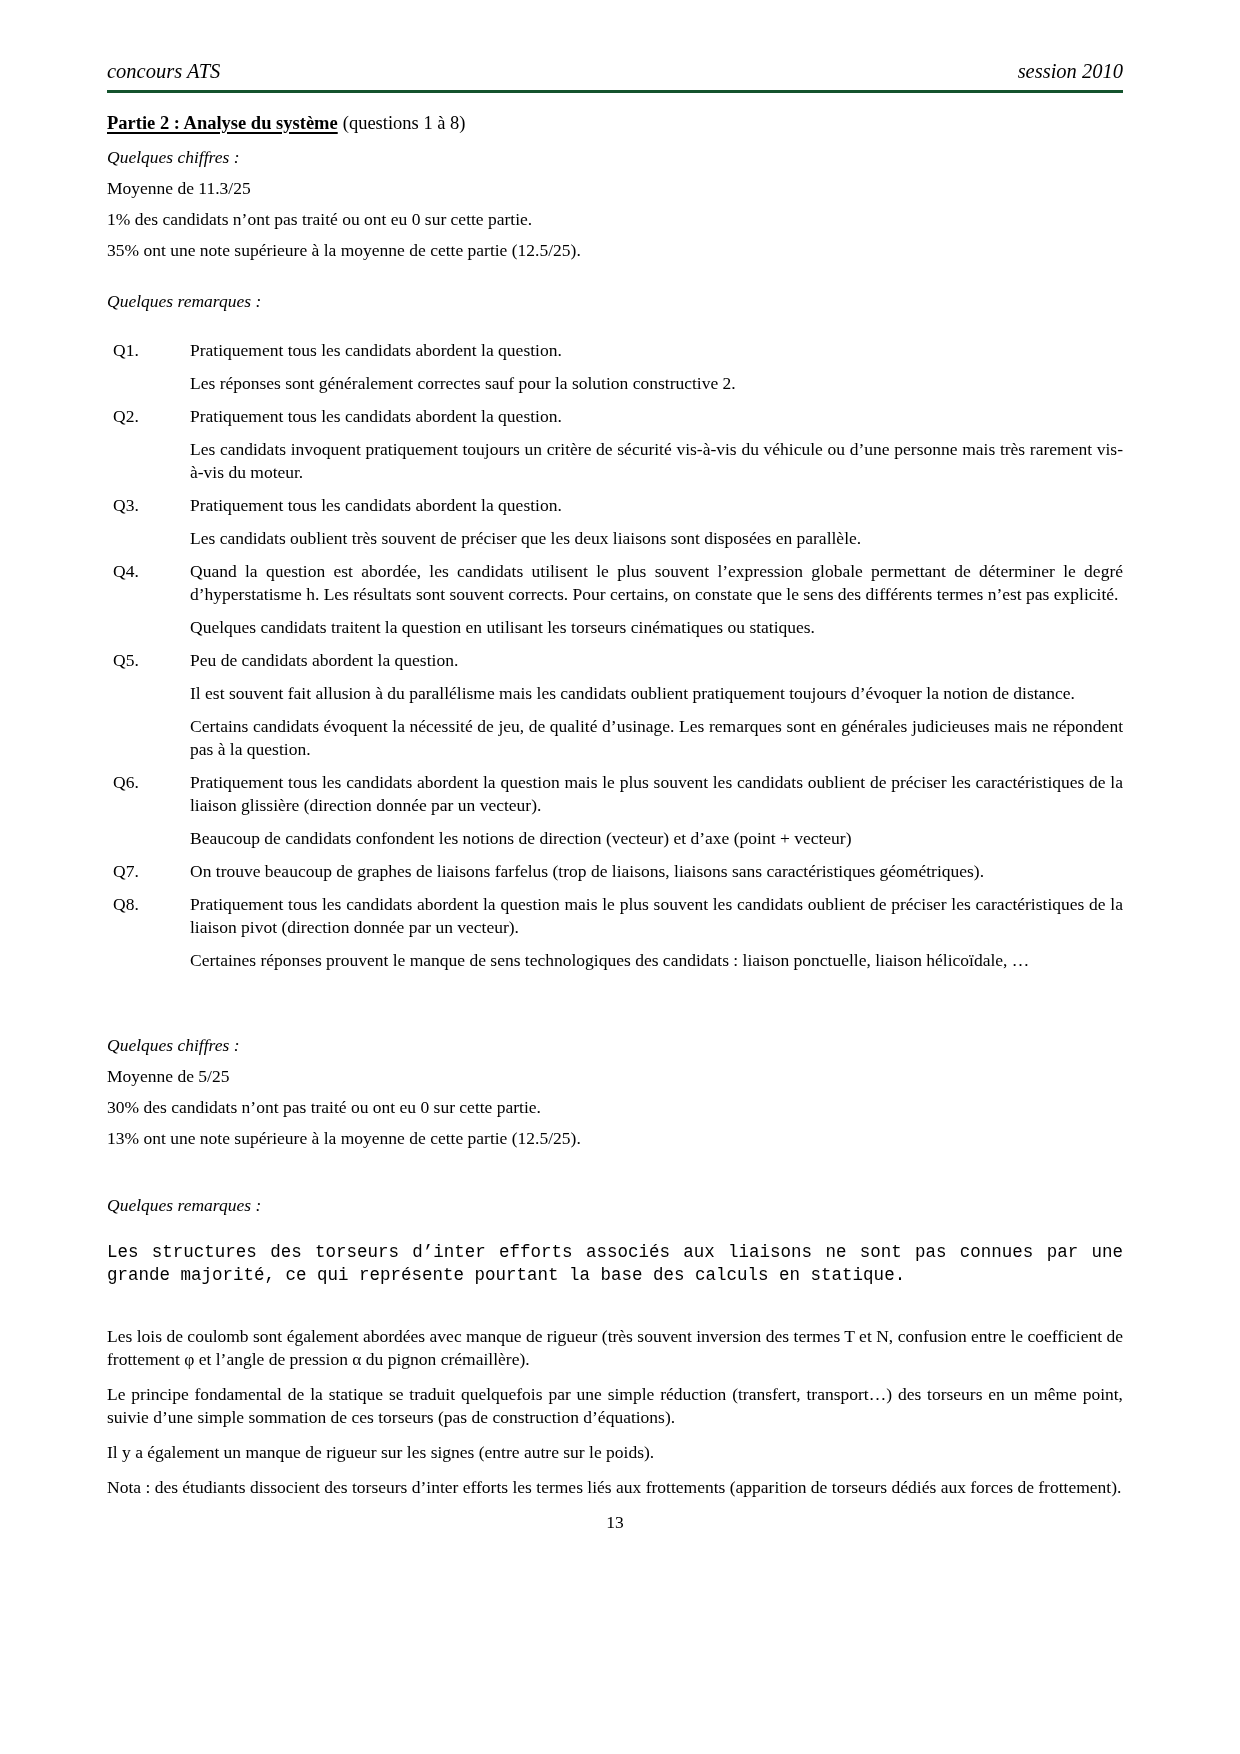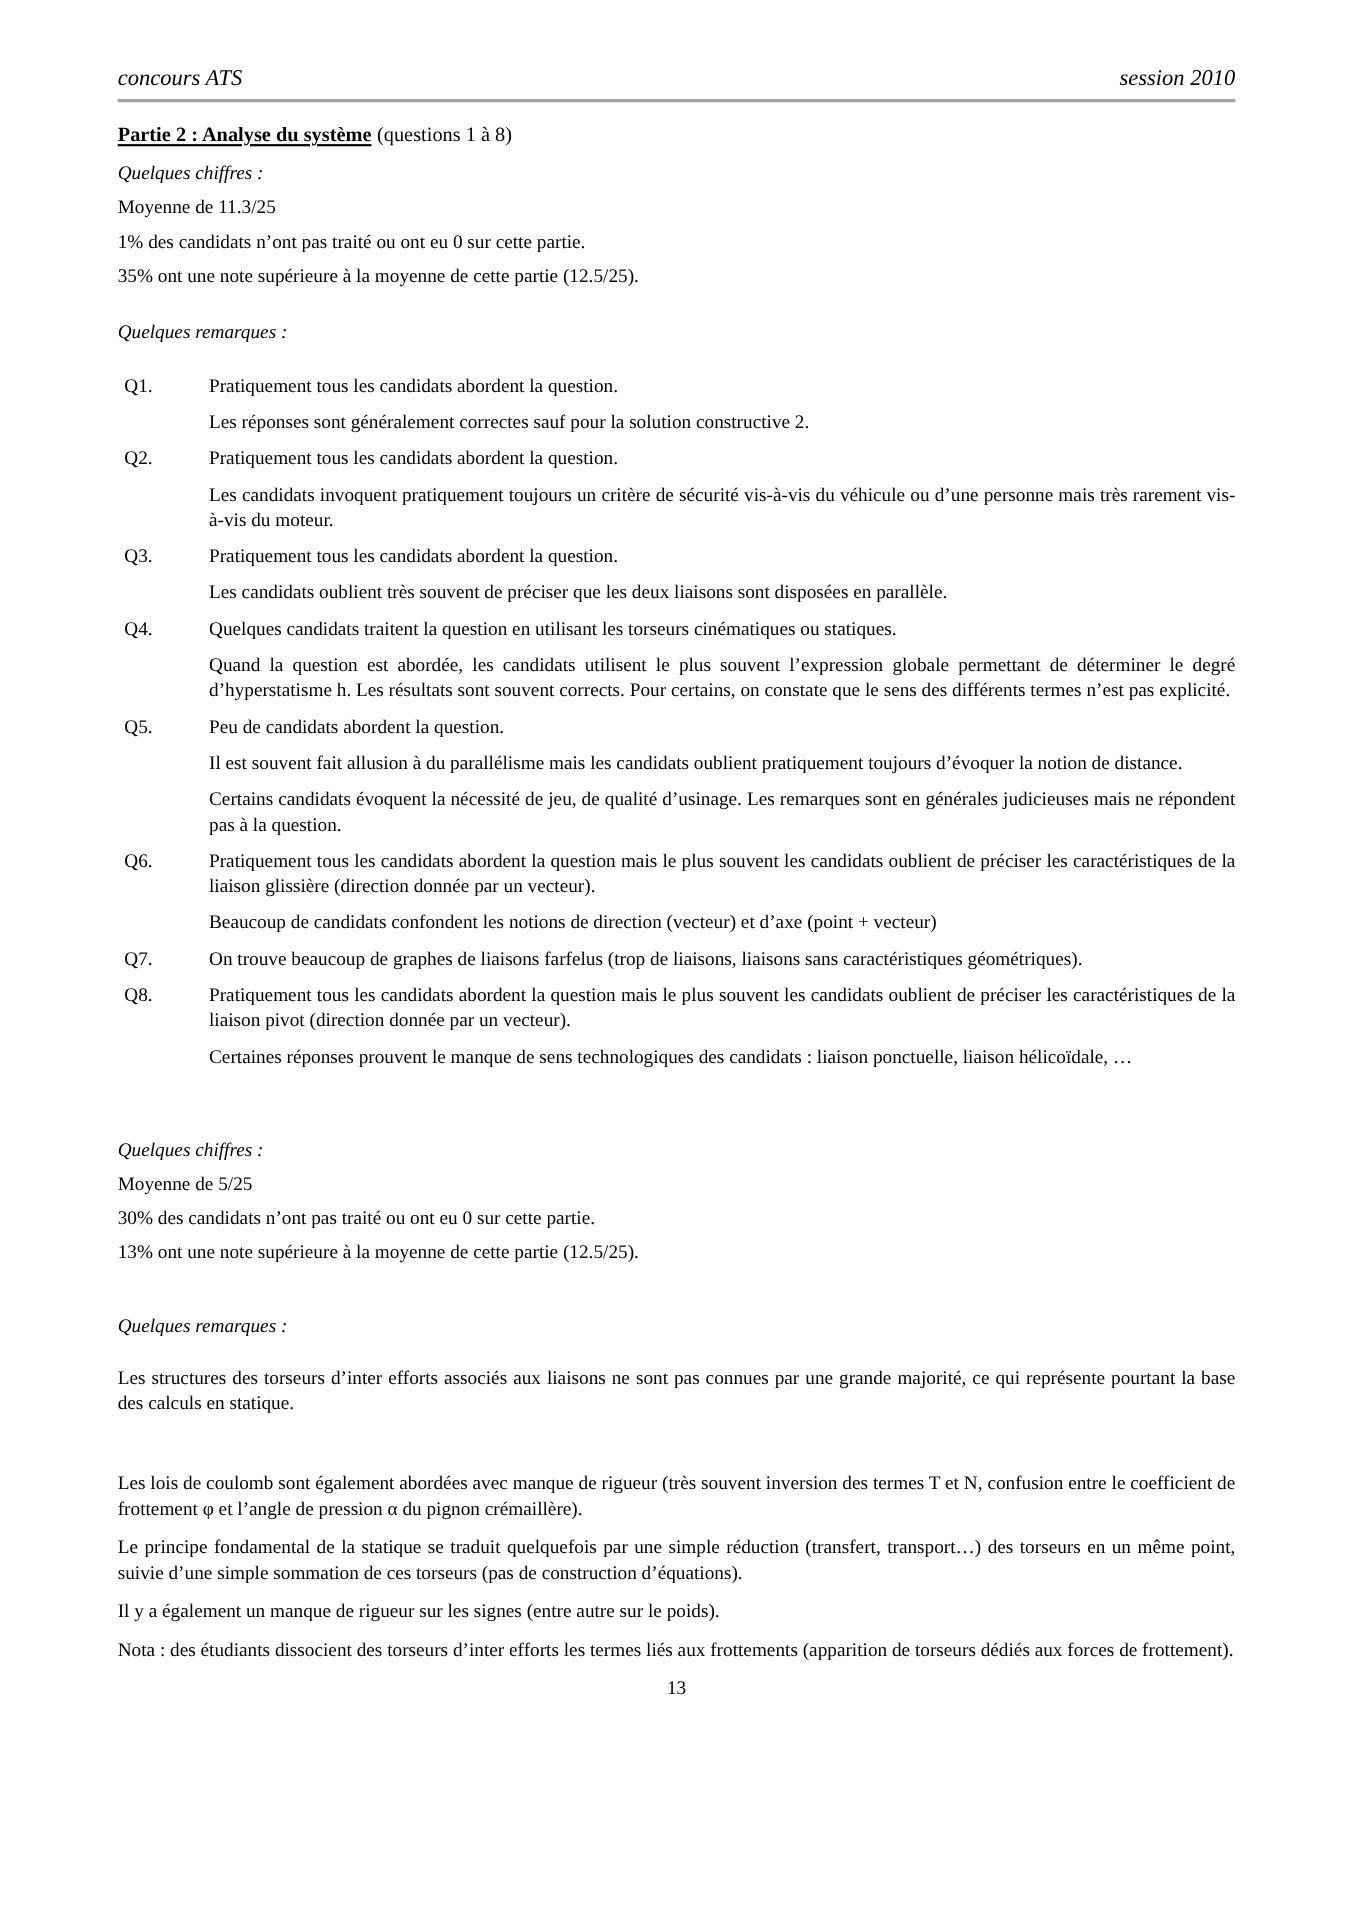--- a/index.html
+++ b/index.html
@@ -15,21 +15,21 @@
   }
   .doc { padding: 60px 117px 0 107px; }
 
   .doc-header {
     display: flex;
     justify-content: space-between;
     align-items: center;
     font-style: italic;
     font-size: 20.5px;
     padding-bottom: 7px;
-    border-bottom: 3px solid #a3a3a3;
+    border-bottom: 3px solid #14532d;
   }
 
   .section-title { margin-top: 19px; font-size: 18.5px; }
   .title-main {
     font-weight: bold;
     text-decoration: underline;
     text-decoration-thickness: 1.8px;
     text-underline-offset: 3px;
     margin-top: 44px;
   }
@@ -43,21 +43,21 @@
   .remarques-label.p3 { margin: 44px 0 24px; }
 
   .q-item { display: flex; }
   .q-label { flex: 0 0 83px; padding-left: 6px; box-sizing: border-box; }
   .q-body { flex: 1; min-width: 0; }
   .q-body p { margin: 0 0 10px; text-align: justify; }
 
   .section-p3 { margin-top: 52px; }
 
   .remarks p { margin: 0 0 12px; text-align: justify; }
-  .remarks p:first-child { margin-bottom: 50px; }
+  .remarks p:first-child { margin-bottom: 38px; font-family: Liberation Mono, monospace; }
 
   .page-number { text-align: center; margin-top: 8px; }
 </style>
 </head>
 <body>
 
 <div class="doc">
 
   <div class="doc-header">
     <span>concours ATS</span>
@@ -93,22 +93,22 @@
         <div class="q-item">
           <div class="q-label">Q3.</div>
           <div class="q-body">
             <p>Pratiquement tous les candidats abordent la question.</p>
             <p>Les candidats oublient très souvent de préciser que les deux liaisons sont disposées en parallèle.</p>
           </div>
         </div>
         <div class="q-item">
           <div class="q-label">Q4.</div>
           <div class="q-body">
+            <p>Quand la question est abordée, les candidats utilisent le plus souvent l’expression globale permettant de déterminer le degré d’hyperstatisme h. Les résultats sont souvent corrects. Pour certains, on constate que le sens des différents termes n’est pas explicité.</p>
             <p>Quelques candidats traitent la question en utilisant les torseurs cinématiques ou statiques.</p>
-            <p>Quand la question est abordée, les candidats utilisent le plus souvent l’expression globale permettant de déterminer le degré d’hyperstatisme h. Les résultats sont souvent corrects. Pour certains, on constate que le sens des différents termes n’est pas explicité.</p>
           </div>
         </div>
         <div class="q-item">
           <div class="q-label">Q5.</div>
           <div class="q-body">
             <p>Peu de candidats abordent la question.</p>
             <p>Il est souvent fait allusion à du parallélisme mais les candidats oublient pratiquement toujours d’évoquer la notion de distance.</p>
             <p>Certains candidats évoquent la nécessité de jeu, de qualité d’usinage. Les remarques sont en générales judicieuses mais ne répondent pas à la question.</p>
           </div>
         </div>

